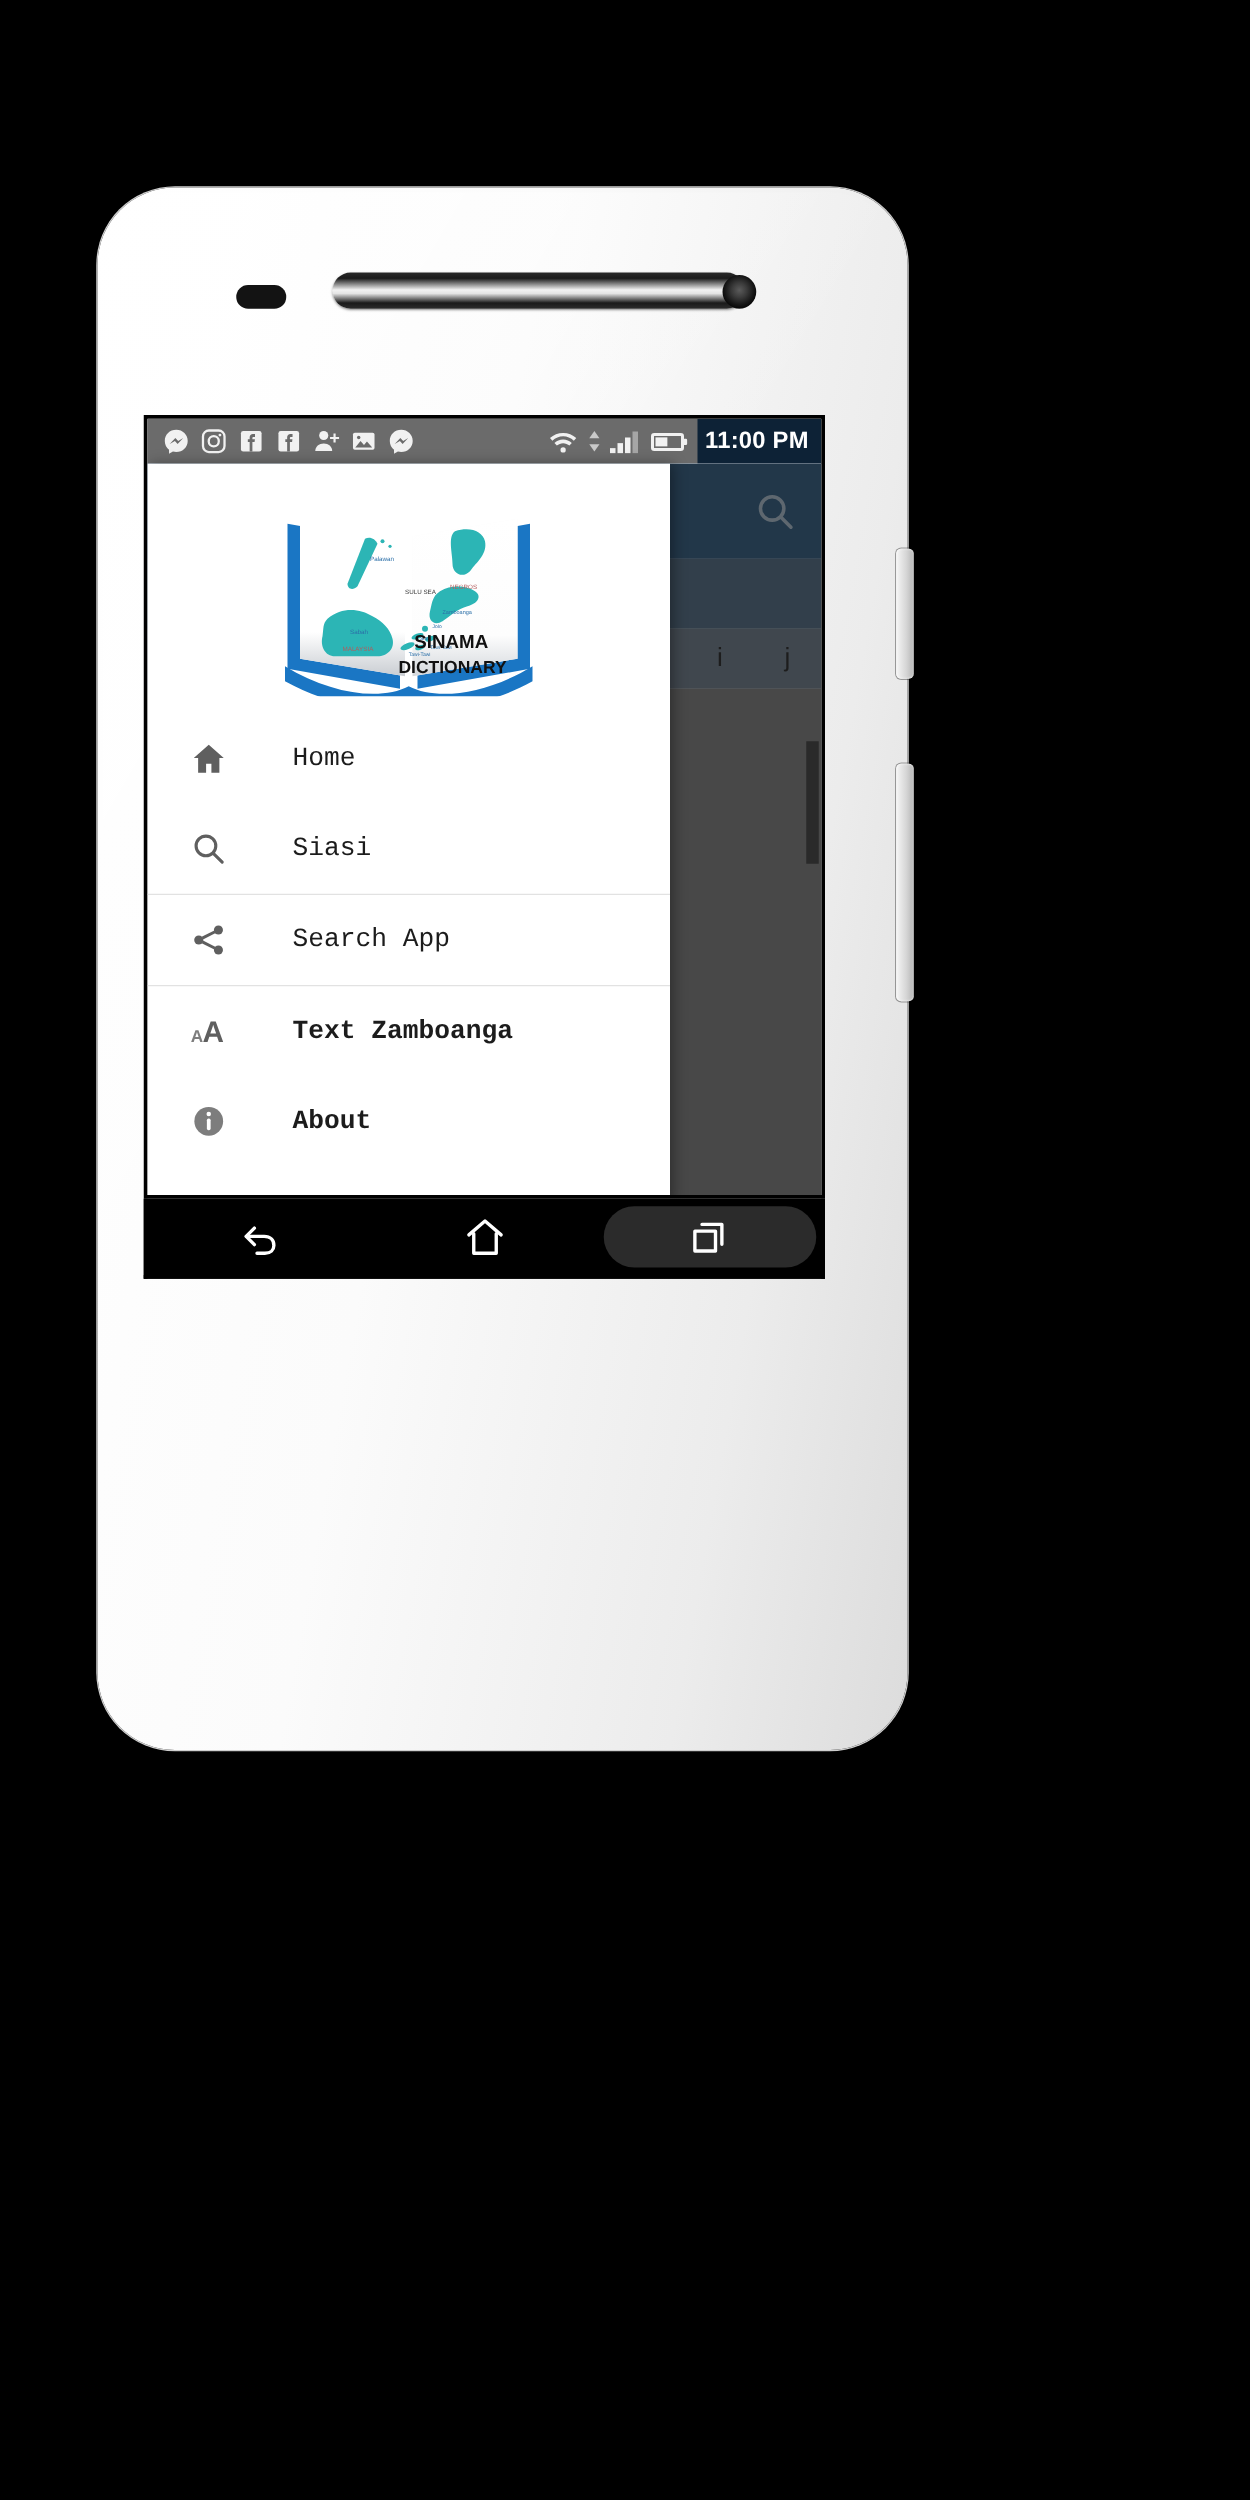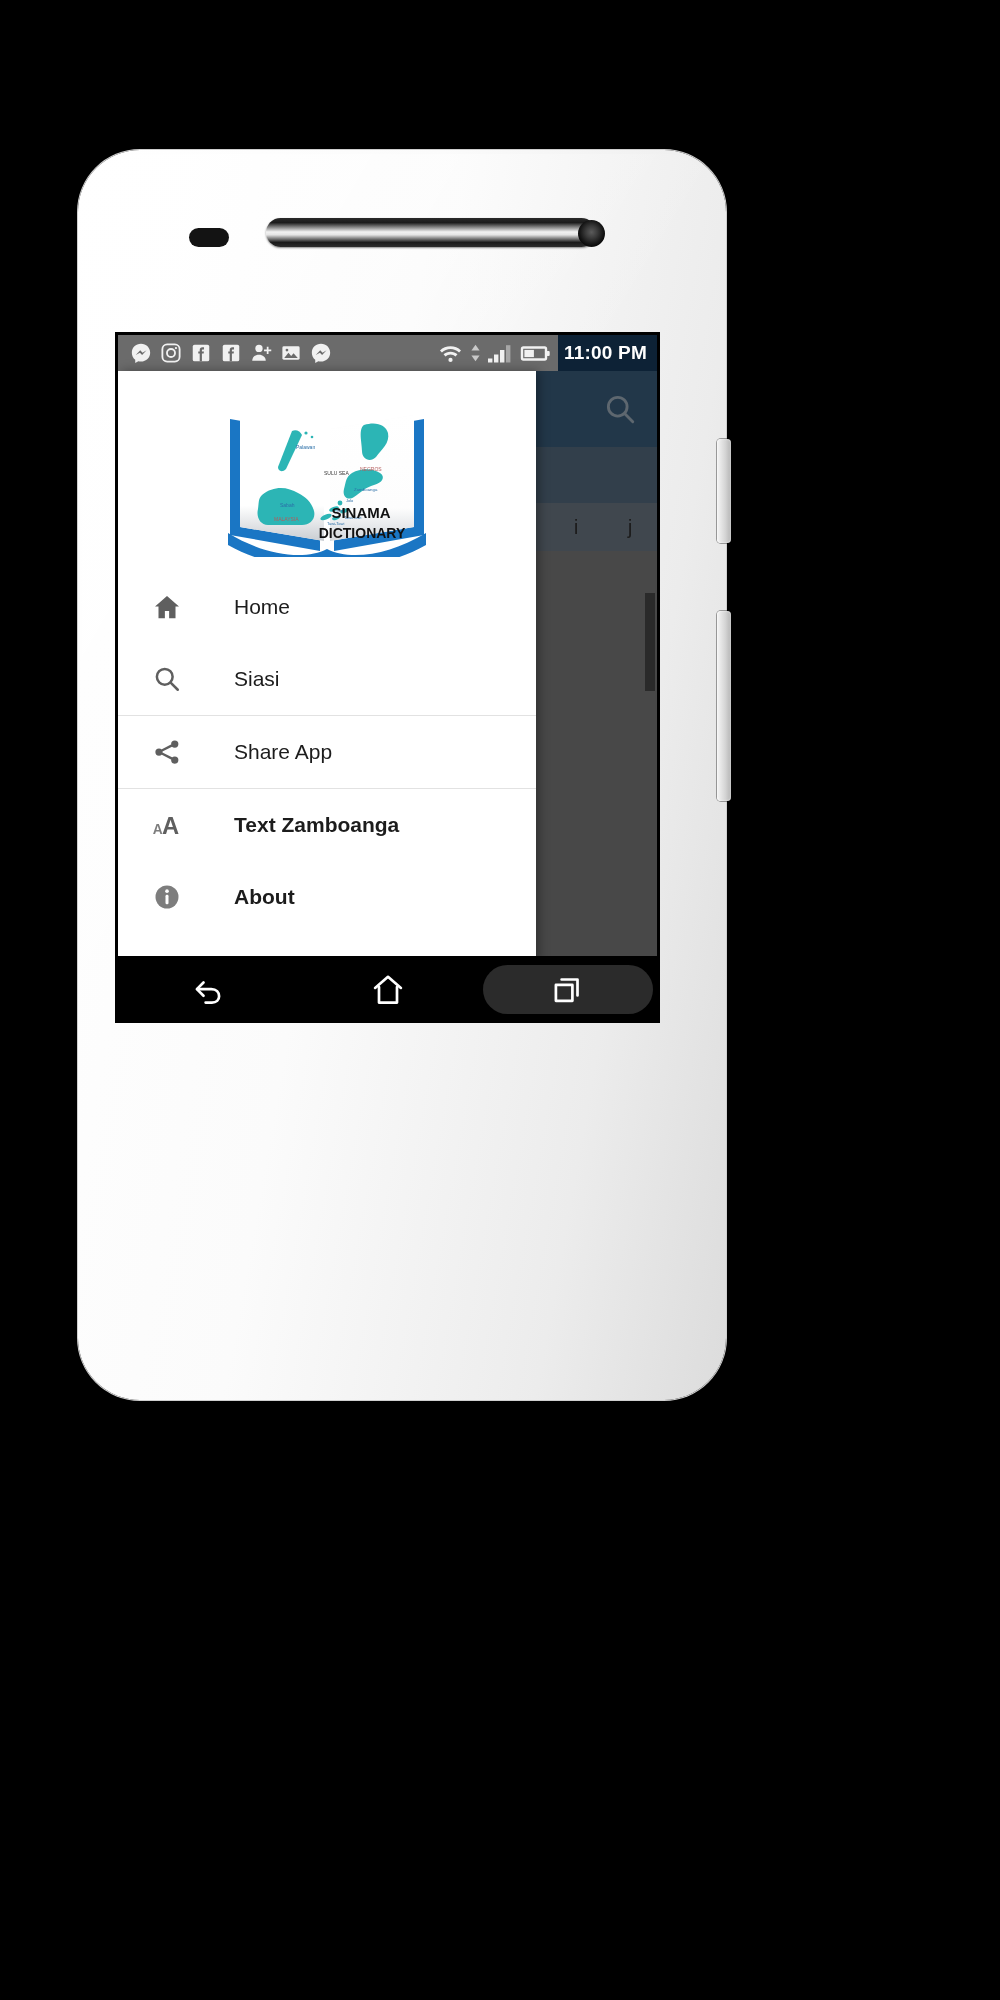--- a/index.html
+++ b/index.html
@@ -105,21 +105,21 @@
   .logo{position:relative;width:206px;height:172px;}
 
   .menu-group{border-bottom:1px solid #e2e2e2;}
   .menu-group.last{border-bottom:none;}
   .menu-item{
     height:72px;display:flex;align-items:center;padding-left:32px;cursor:pointer;
   }
   .mi-icon{width:34px;height:34px;flex:0 0 34px;display:flex;align-items:center;justify-content:center;}
   .mi-label{
     margin-left:50px;font-size:21px;color:#1c1c1c;font-weight:400;
-    font-family:Liberation Sans, sans-serif;
+    font-family:Liberation Mono, monospace;
   }
   .mi-label.bold{font-weight:700;}
 
   
   .navbar{
     position:absolute;left:37px;top:809px;width:545px;height:64px;background:#000;
     border-left:3px solid #000;border-right:3px solid #000;border-bottom:3px solid #000;
     box-sizing:border-box;display:flex;align-items:center;
   }
   .nav-btn{flex:1;display:flex;align-items:center;justify-content:center;height:100%;}
@@ -326,21 +326,21 @@
             <div class="menu-item">
               <span class="mi-icon">
                 <svg viewBox="0 0 24 24" width="30" height="30">
                   <circle cx="18.2" cy="5.6" r="2.9" fill="#5f5f5f"></circle>
                   <circle cx="5.6" cy="12" r="2.9" fill="#5f5f5f"></circle>
                   <circle cx="18.2" cy="18.4" r="2.9" fill="#5f5f5f"></circle>
                   <line x1="7.9" y1="10.8" x2="16" y2="6.7" stroke="#5f5f5f" stroke-width="1.9"></line>
                   <line x1="7.9" y1="13.2" x2="16" y2="17.3" stroke="#5f5f5f" stroke-width="1.9"></line>
                 </svg>
               </span>
-              <span class="mi-label">Share App</span>
+              <span class="mi-label">Search App</span>
             </div>
           </div>
 
           <div class="menu-group last">
 
             <div class="menu-item">
               <span class="mi-icon">
                 <svg viewBox="0 0 24 24" width="30" height="30">
                   <text x="0.5" y="19" font-family="Liberation Sans, sans-serif" font-size="11" font-weight="bold" fill="#7d7d7d">A</text>
                   <text x="8" y="19" font-family="Liberation Sans, sans-serif" font-size="19" font-weight="bold" fill="#5f5f5f">A</text>

